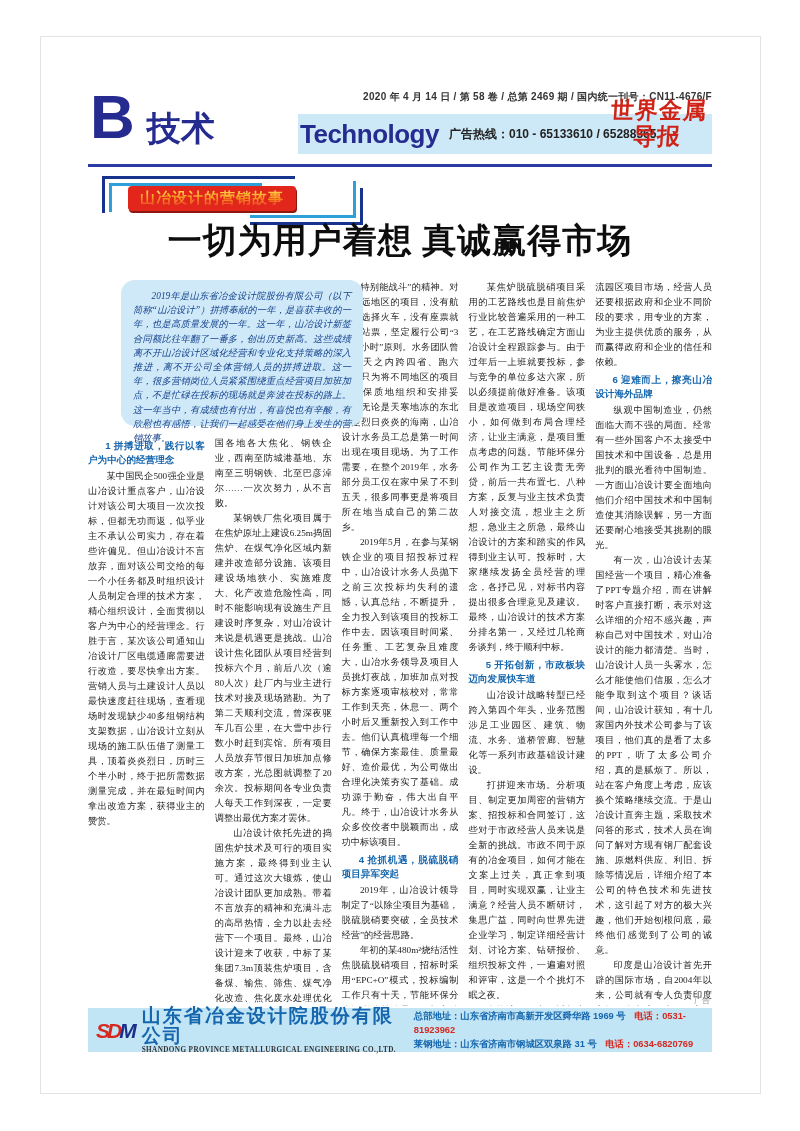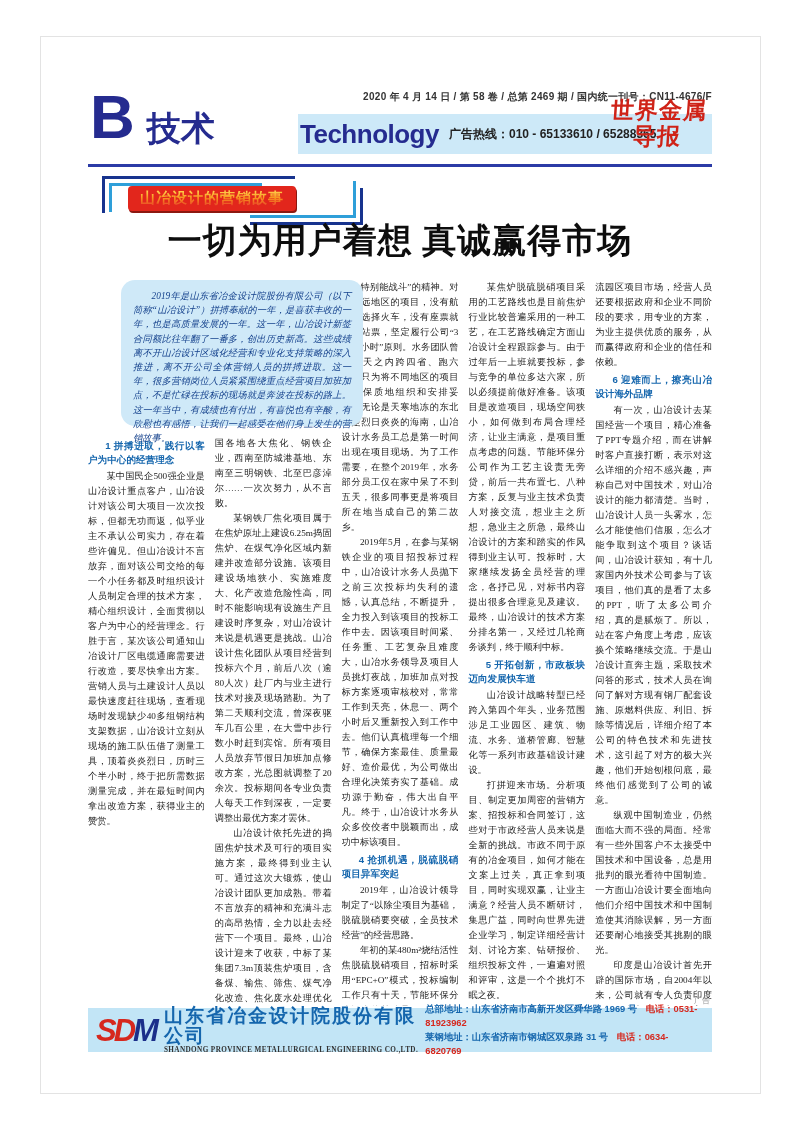--- a/index.html
+++ b/index.html
@@ -61,21 +61,21 @@
        border-radius:14px;padding:9px 12px;box-sizing:border-box;margin-left:33px;}
   .lede-text{font-size:9.3px;line-height:14.2px;text-align:justify;text-indent:2em;
        color:#14418c;font-style:italic;}
 
   
   .ad-label{position:absolute;right:2px;top:-13px;font-size:8px;color:#999;
        font-family:"Liberation Sans",sans-serif;}
   .footer{position:absolute;left:88px;top:1008px;width:624px;height:44px;background:#c2e5f6;
        display:flex;align-items:center;padding:0 8px;box-sizing:border-box;justify-content:center;}
   .sdm-logo{font-family:"Liberation Sans",sans-serif;font-style:italic;font-weight:900;
-       font-size:31px;letter-spacing:-3px;line-height:31px;}
+       font-size:21px;letter-spacing:-3px;line-height:31px;}
   .sdm-logo .red{color:#d6281e;}
   .sdm-logo .blue{color:#1b2f8a;}
   .co-names{margin-left:8px;}
   .co-cn{font-family:"Liberation Sans",sans-serif;font-weight:bold;font-size:19px;
        line-height:20px;color:#1566ad;letter-spacing:2px;}
   .co-en{font-family:"Liberation Serif",serif;font-weight:bold;font-size:7.2px;
        color:#333;letter-spacing:0.4px;}
   .addr-block{margin-left:auto;text-align:left;font-family:"Liberation Sans",sans-serif;
        font-weight:bold;font-size:9.3px;line-height:14px;}
   .addr{color:#1566ad;}
@@ -142,22 +142,22 @@
     <p class="para">某焦炉脱硫脱硝项目采用的工艺路线也是目前焦炉行业比较普遍采用的一种工艺，在工艺路线确定方面山冶设计全程跟踪参与。由于过年后一上班就要投标，参与竞争的单位多达六家，所以必须提前做好准备。该项目是改造项目，现场空间狭小，如何做到布局合理经济，让业主满意，是项目重点考虑的问题。节能环保分公司作为工艺主设责无旁贷，前后一共布置七、八种方案，反复与业主技术负责人对接交流，想业主之所想，急业主之所急，最终山冶设计的方案和踏实的作风得到业主认可。投标时，大家继续发扬全员经营的理念，各抒己见，对标书内容提出很多合理意见及建议。最终，山冶设计的技术方案分排名第一，又经过几轮商务谈判，终于顺利中标。</p>
     <h3 class="sec-h">5 开拓创新，市政板块迈向发展快车道</h3>
     <p class="para">山冶设计战略转型已经跨入第四个年头，业务范围涉足工业园区、建筑、物流、水务、道桥管廊、智慧化等一系列市政基础设计建设。</p>
     <p class="para">打拼迎来市场。分析项目、制定更加周密的营销方案、招投标和合同签订，这些对于市政经营人员来说是全新的挑战。市政不同于原有的冶金项目，如何才能在文案上过关，真正拿到项目，同时实现双赢，让业主满意？经营人员不断研讨，集思广益，同时向世界先进企业学习，制定详细经营计划、讨论方案、钻研报价、组织投标文件，一遍遍对照和评审，这是一个个挑灯不眠之夜。</p>
     <p class="para">在物流项目上，近年来山冶设计跑了很多城市，既有经济发展实力强的城市也有发展一般的地区，跟政府对接城市物流发展，跟企业对接物流建设及运营模式。把握国家对物流行业的发展动向，因地制宜，帮助政府解决问题，帮助企业分析市场。为获取一手的数据，营销团队有时一天开车去十几家单位调研，碰到好交流的，争取多了解一些信息，而吃闭门羹也被大家视作家常便饭。所有的付出都是为经营开展业务打好“前战”。开拓物</p>
   </div>
 
   <div class="col">
     <p class="para cont">流园区项目市场，经营人员还要根据政府和企业不同阶段的要求，用专业的方案，为业主提供优质的服务，从而赢得政府和企业的信任和依赖。</p>
     <h3 class="sec-h">6 迎难而上，擦亮山冶设计海外品牌</h3>
+    <p class="para">纵观中国制造业，仍然面临大而不强的局面。经常有一些外国客户不太接受中国技术和中国设备，总是用批判的眼光看待中国制造。一方面山冶设计要全面地向他们介绍中国技术和中国制造使其消除误解，另一方面还要耐心地接受其挑剔的眼光。</p>
     <p class="para">有一次，山冶设计去某国经营一个项目，精心准备了PPT专题介绍，而在讲解时客户直接打断，表示对这么详细的介绍不感兴趣，声称自己对中国技术，对山冶设计的能力都清楚。当时，山冶设计人员一头雾水，怎么才能使他们信服，怎么才能争取到这个项目？谈话间，山冶设计获知，有十几家国内外技术公司参与了该项目，他们真的是看了太多的PPT，听了太多公司介绍，真的是腻烦了。所以，站在客户角度上考虑，应该换个策略继续交流。于是山冶设计直奔主题，采取技术问答的形式，技术人员在询问了解对方现有钢厂配套设施、原燃料供应、利旧、拆除等情况后，详细介绍了本公司的特色技术和先进技术，这引起了对方的极大兴趣，他们开始刨根问底，最终他们感觉到了公司的诚意。</p>
-    <p class="para">纵观中国制造业，仍然面临大而不强的局面。经常有一些外国客户不太接受中国技术和中国设备，总是用批判的眼光看待中国制造。一方面山冶设计要全面地向他们介绍中国技术和中国制造使其消除误解，另一方面还要耐心地接受其挑剔的眼光。</p>
     <p class="para">印度是山冶设计首先开辟的国际市场，自2004年以来，公司就有专人负责印度市场。在印度，由于双方工作习惯、习俗的不一致，遇到了各种各样的困难。用户总要求用最低的价格，采用最好的设备。而山冶设计告诉客户，只有优秀的设计才能真正帮到他们，选择合适的设备比选择价格便宜的设备对工厂的连续稳定运转更有利。通过多次沟通，大多数业主会接受这一观点。山冶设计不断开拓印度市场，在当地各大钢企树立了SDM的品牌形象。</p>
 
   </div>
 </div>
 
 <div class="footer">
   <div class="ad-label">广告</div>
   <div class="sdm-logo">
     <span class="red">S</span><span class="red">D</span><span class="blue">M</span>
   </div>

